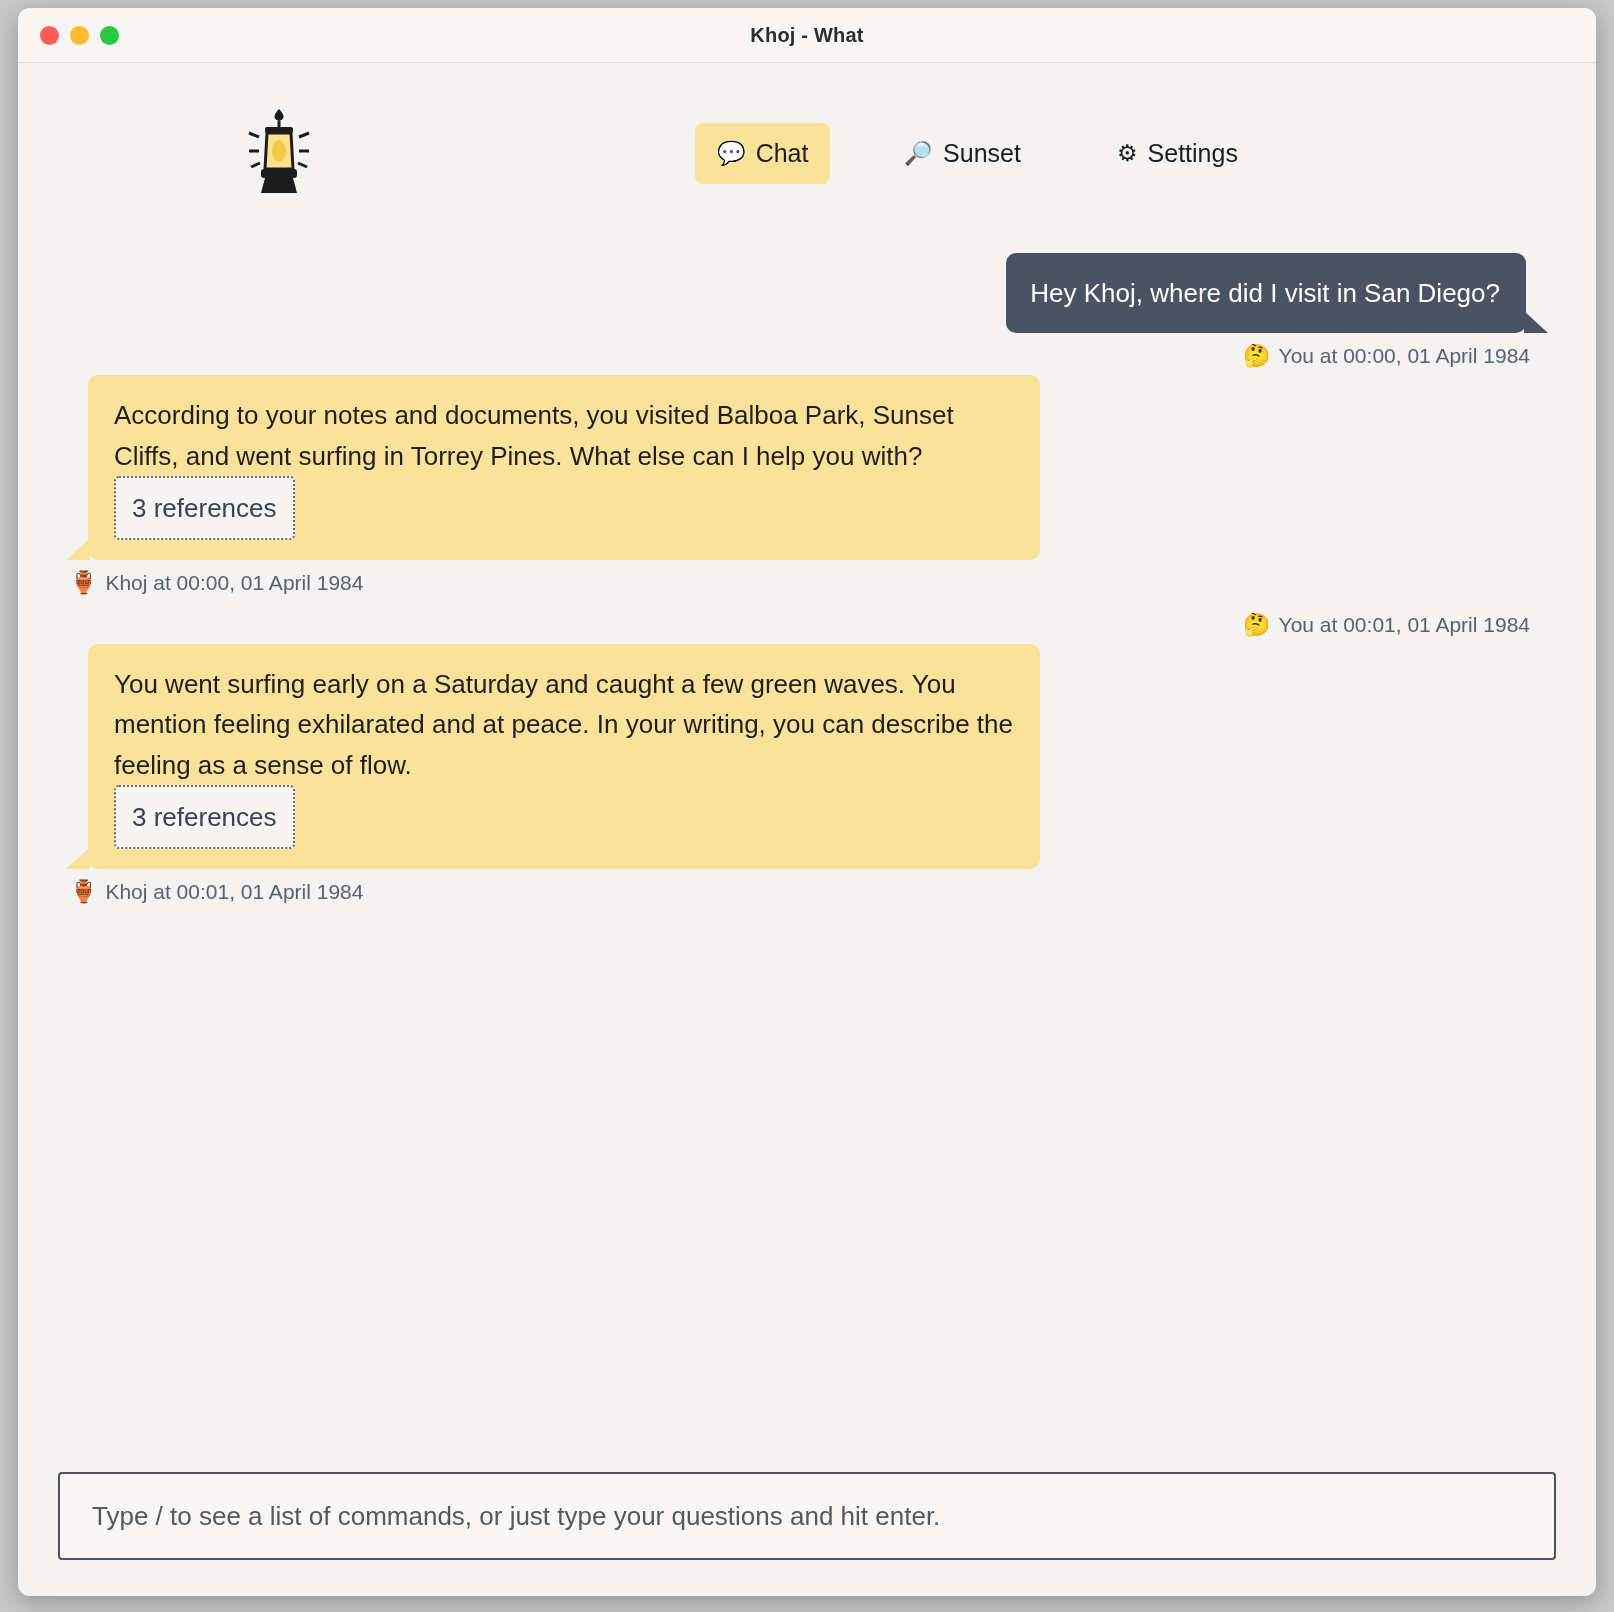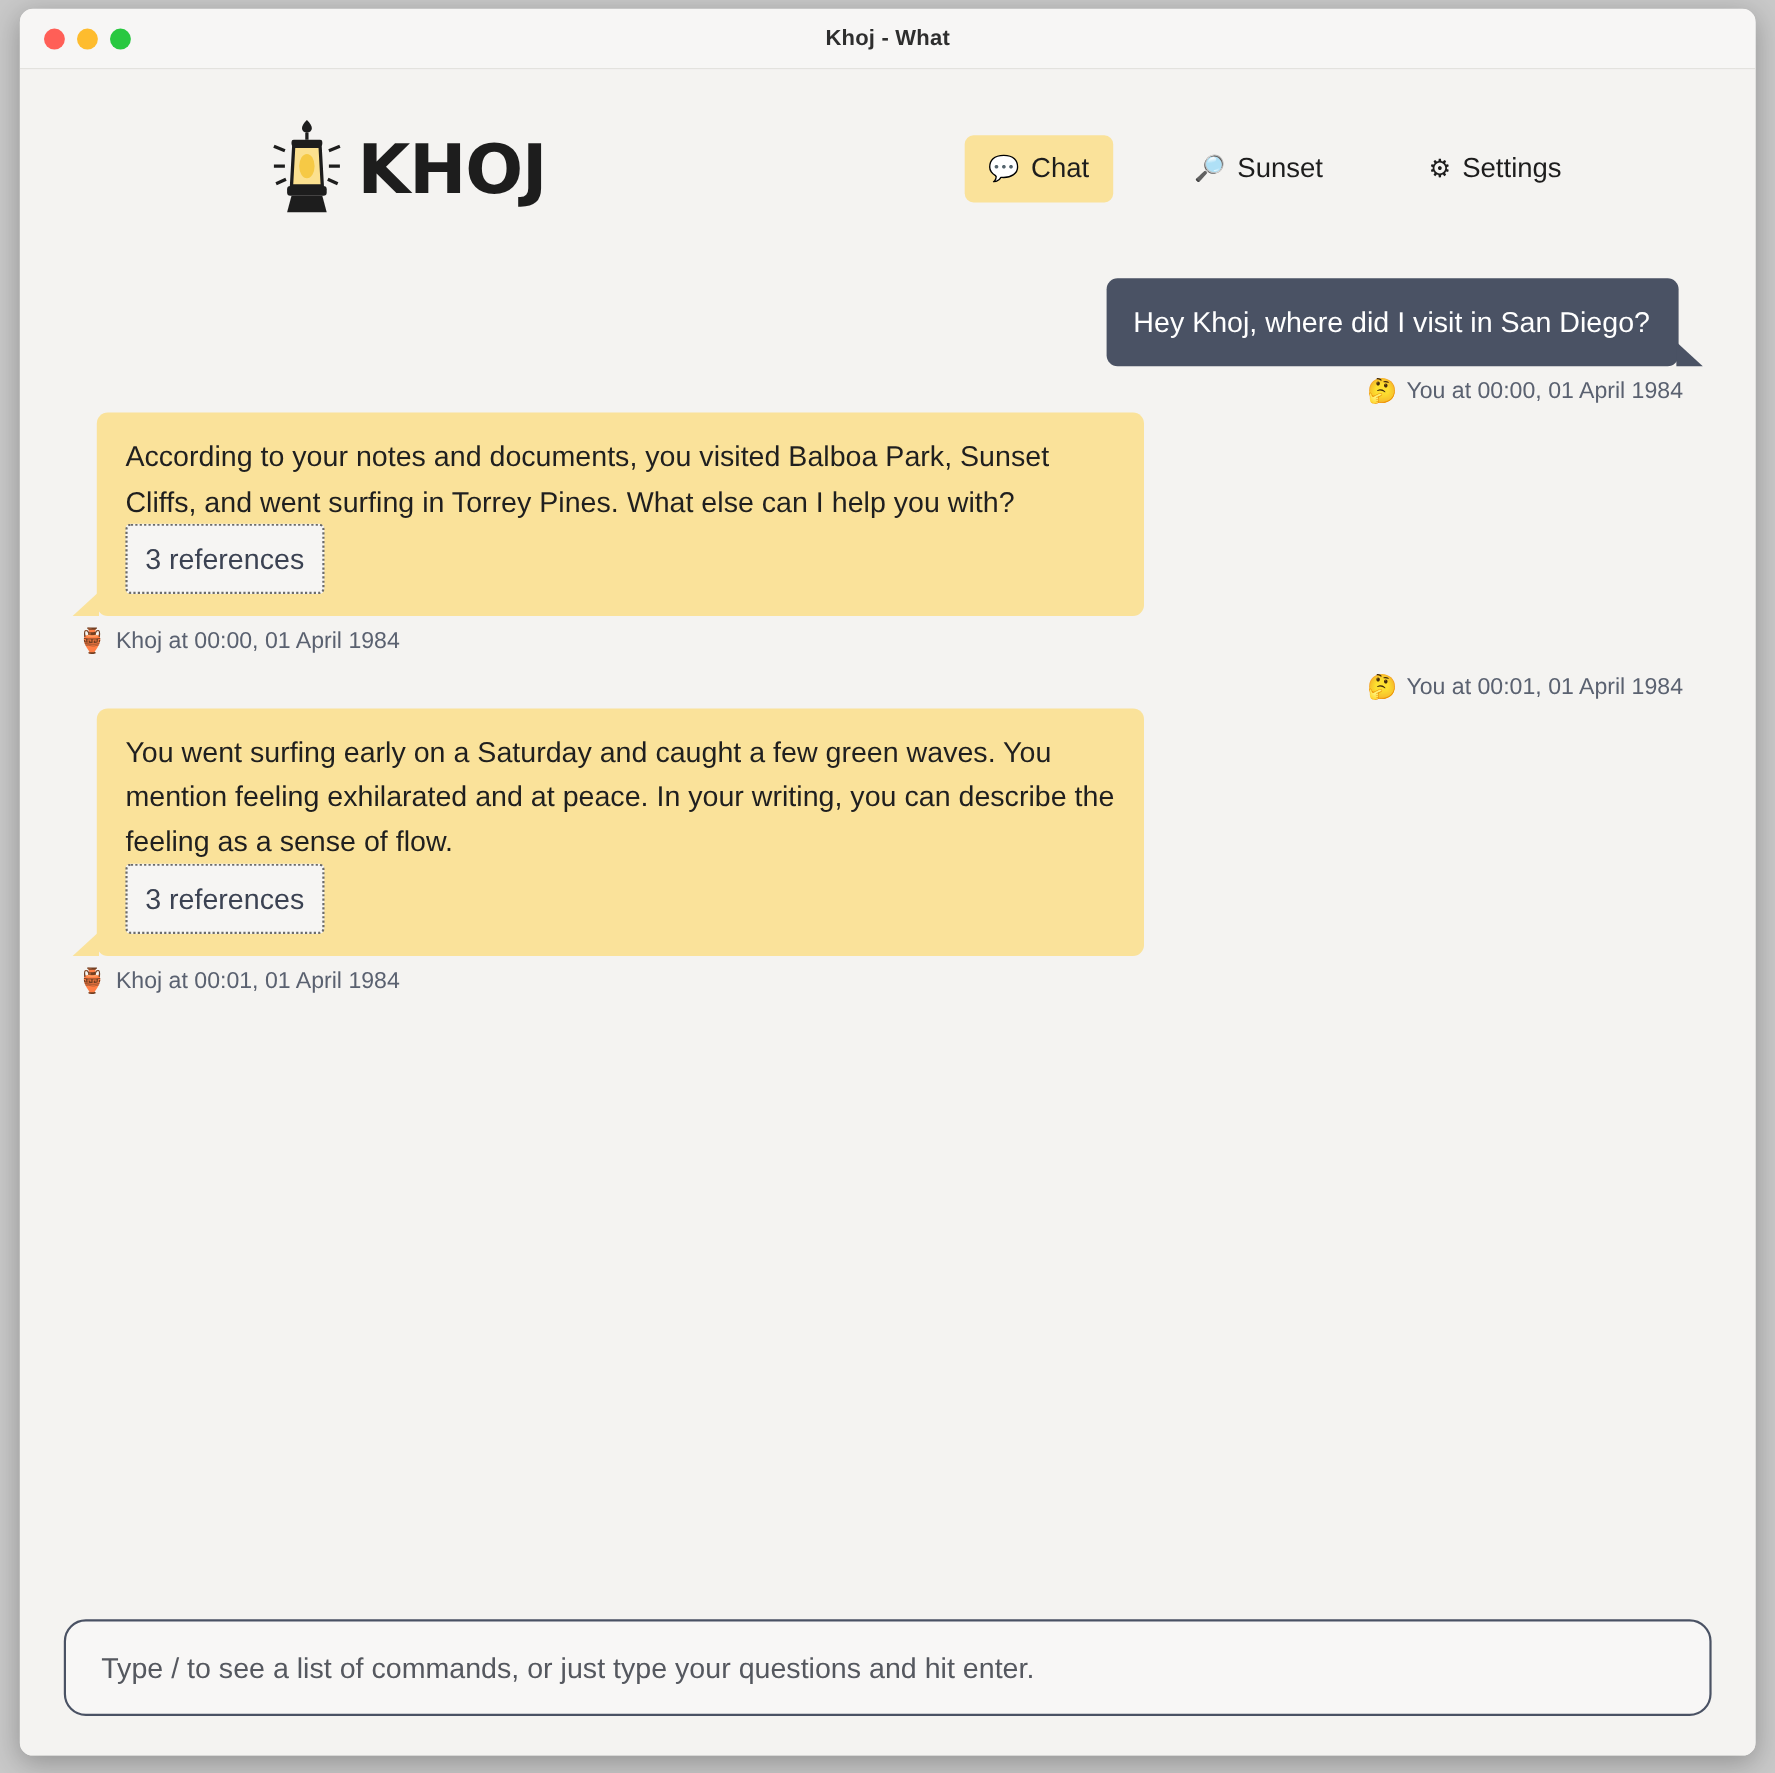--- a/index.html
+++ b/index.html
@@ -193,21 +193,21 @@
 
   .input-wrap {
     flex: 0 0 auto;
     padding: 0 40px 36px 40px;
   }
   .chat-input {
     width: 100%;
     box-sizing: border-box;
     height: 88px;
     border: 2px solid #4a5264;
-    border-radius: 20px;
+    border-radius: 4px;
     background: #f8f7f6;
     font-size: 26px;
     color: #3a3a3a;
     padding: 1px 32px;
     outline: none;
     font-family: "Liberation Sans", sans-serif;
   }
   .chat-input::placeholder { color: #55585f; }
 </style>
 </head>
@@ -240,21 +240,20 @@
               <path d="M36 4 C 30 10, 30 14, 36 16 C 42 14, 42 10, 36 4" fill="#1d1d1d" stroke="none"></path>
               <line x1="36" y1="16" x2="36" y2="22"></line>
             </g>
             <rect x="22" y="22" width="28" height="6" rx="2" fill="#1d1d1d"></rect>
             <path d="M24 28 L48 28 L50 64 L22 64 Z" fill="#fbe08f" stroke="#1d1d1d" stroke-width="3"></path>
             <ellipse cx="36" cy="46" rx="7" ry="11" fill="#f6c945"></ellipse>
             <rect x="18" y="64" width="36" height="9" rx="3" fill="#1d1d1d"></rect>
             <path d="M22 73 L50 73 L54 88 L18 88 Z" fill="#1d1d1d"></path>
           </svg>
         </span>
-        <span class="logo-text">KHOJ</span>
       </div>
 
       <div class="nav">
         <div class="nav-item active">
           <span class="nav-icon">💬</span>
           <span>Chat</span>
         </div>
         <div class="nav-item nav-gap-1">
           <span class="nav-icon">🔎</span>
           <span>Sunset</span>

